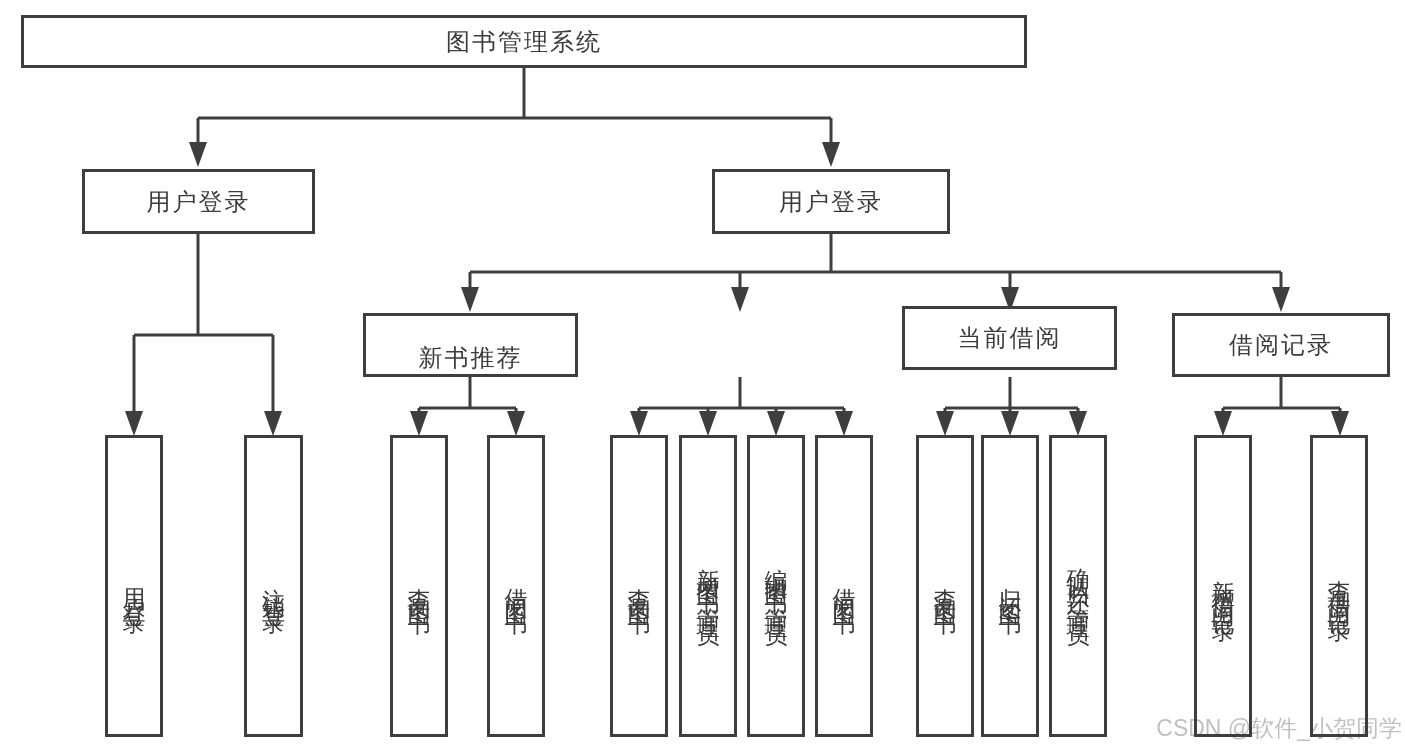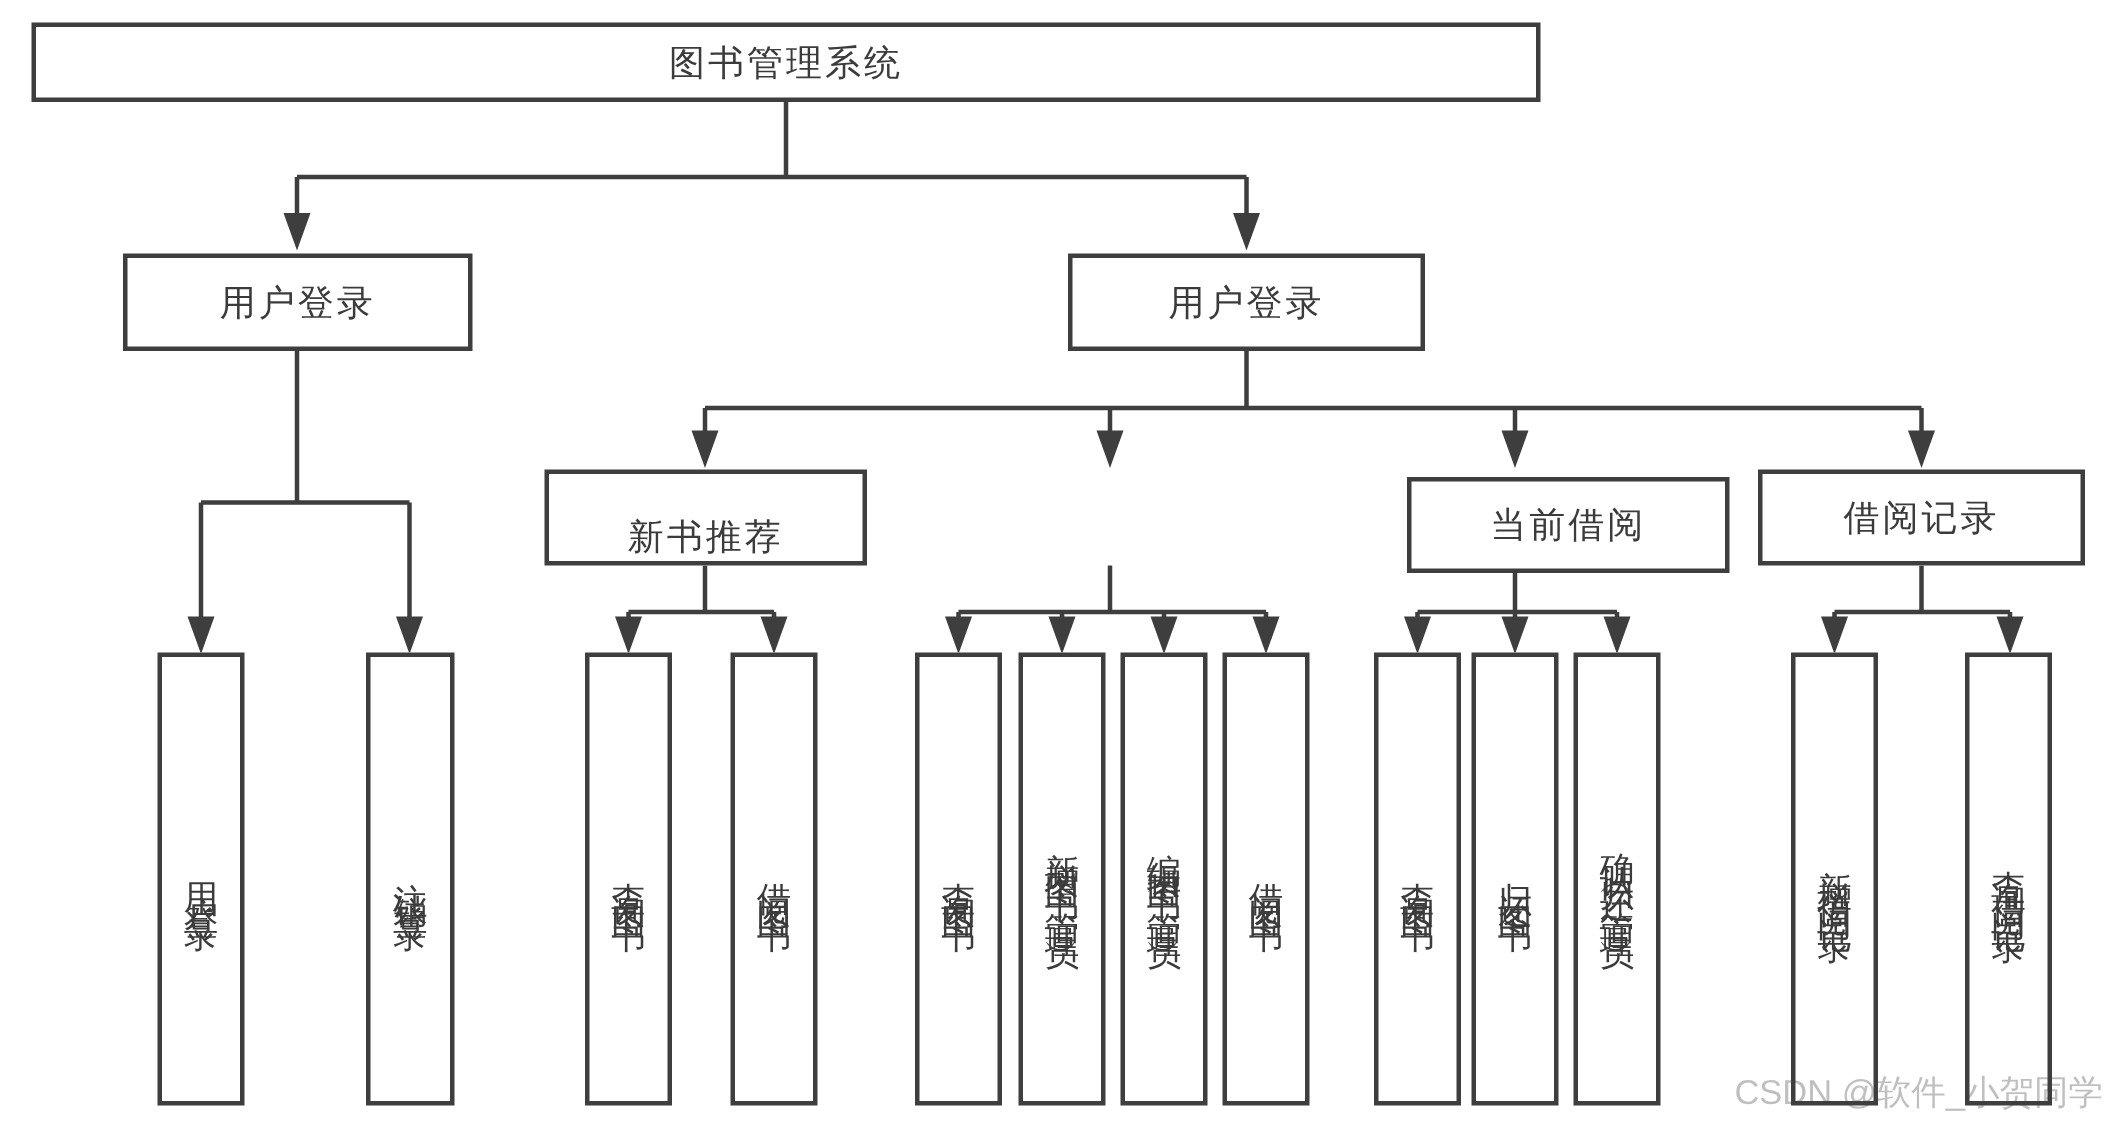--- a/index.html
+++ b/index.html
@@ -96,21 +96,21 @@
   <div class="node hbox" style="left:82px; top:169px; width:233px; height:65px;">
     <span>用户登录</span>
   </div>
   <div class="node hbox" style="left:712px; top:169px; width:238px; height:65px;">
     <span>用户登录</span>
   </div>
 
   <div class="node hbox" style="left:363px; top:313px; width:215px; height:64px;align-items:flex-end;">
     <span>新书推荐</span>
   </div>
-  <div class="node hbox" style="left:902px; top:318px; width:215px; height:64px;margin-left:36px;">
+  <div class="node hbox" style="left:902px; top:306px; width:215px; height:64px;">
     <span>当前借阅</span>
   </div>
   <div class="node hbox" style="left:1172px; top:313px; width:218px; height:64px;">
     <span>借阅记录</span>
   </div>
 
   <div class="node vbox" style="left:105px; top:435px; width:58px; height:302px;">
     <span>用户登录</span>
   </div>
   <div class="node vbox" style="left:244px; top:435px; width:59px; height:302px;">

